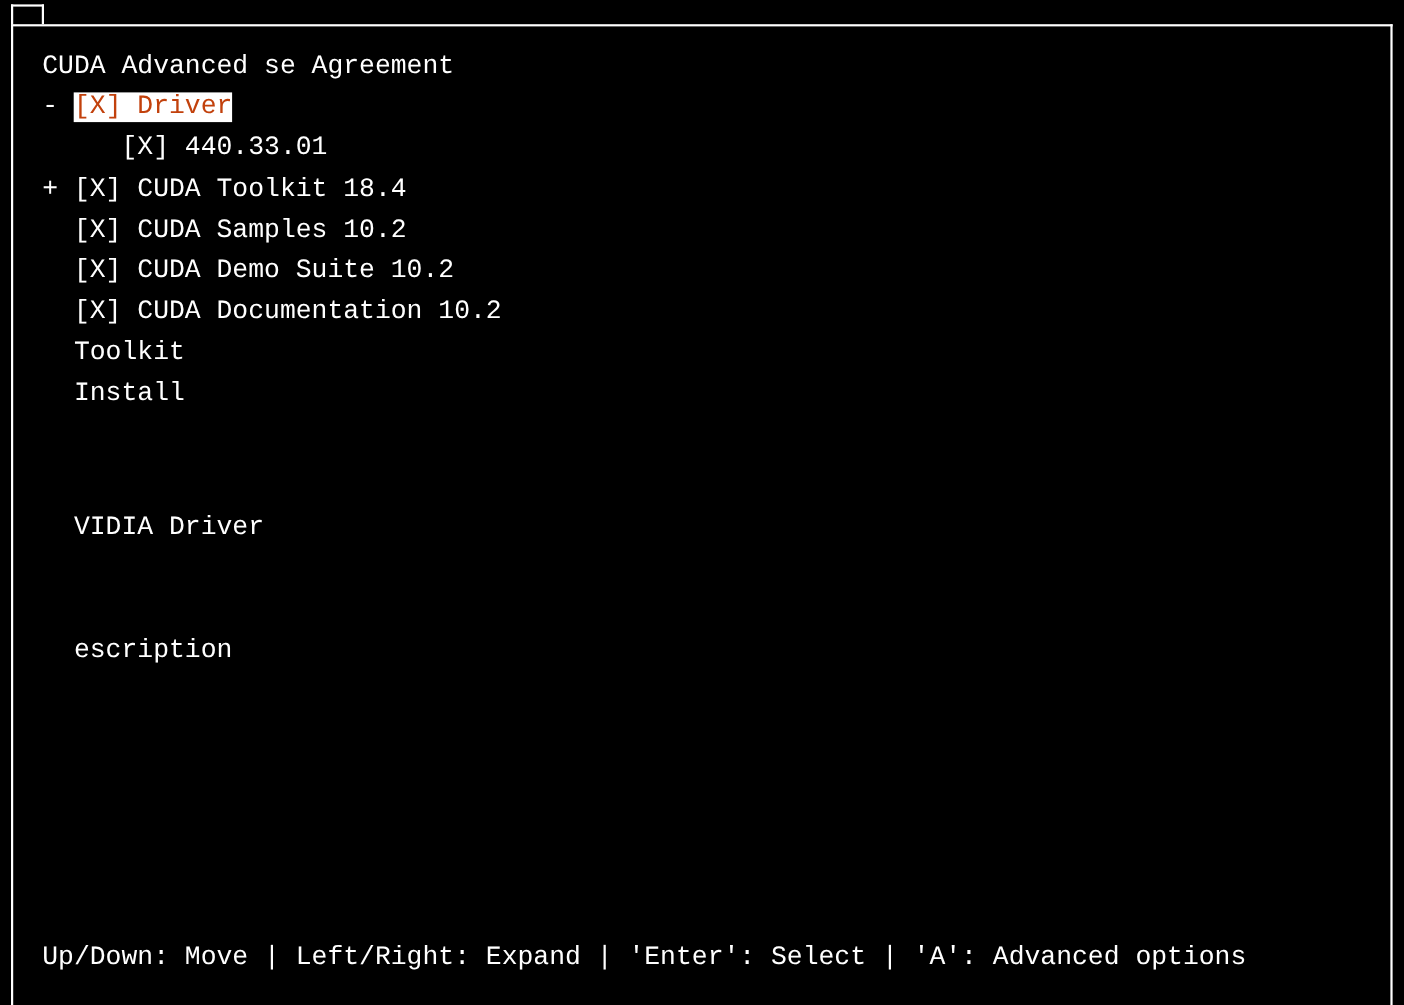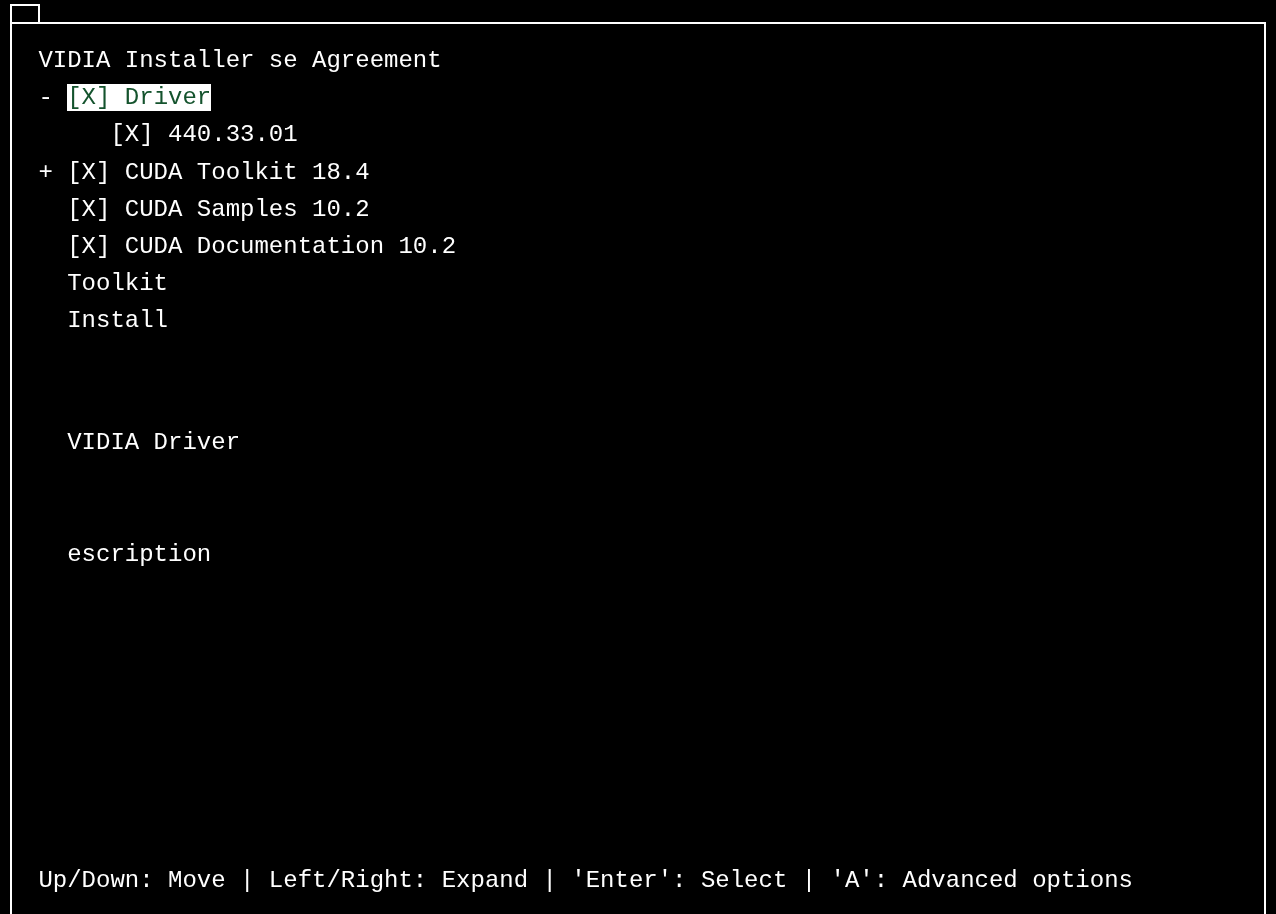--- a/index.html
+++ b/index.html
@@ -37,56 +37,57 @@
     height: 18px;
     border-top: 2px solid #fff;
     border-left: 2px solid #fff;
     border-right: 2px solid #fff;
   }
   .line {
     white-space: pre;
   }
   .selected {
     background: #fff;
-    color: #14532d;
+    color: #c2410c;
   }
   .title-row {
     margin-bottom: 0;
   }
   .items {
     margin-top: 0;
   }
   .info-block {
     margin-top: 84px;
   }
   .desc-block {
     margin-top: 75px;
   }
   .footer {
     position: absolute;
-    bottom: 15px;
+    bottom: 25px;
     left: 12px;
     right: 12px;
     white-space: pre;
   }
 </style>
 </head>
 <body>
 
 <div class="corner-mark"></div>
 
 <div class="frame">
 
-  <div class="line title-row"> VIDIA Installer se Agreement</div>
+  <div class="line title-row"> CUDA Advanced se Agreement</div>
 
   <div class="items" id="items-container">
       <div class="line"><span> - </span><span class="selected">[X] Driver</span></div>
       <div class="line">      [X] 440.33.01</div>
       <div class="line"> + [X] CUDA Toolkit 18.4</div>
       <div class="line">   [X] CUDA Samples 10.2</div>
+      <div class="line">   [X] CUDA Demo Suite 10.2</div>
       <div class="line">   [X] CUDA Documentation 10.2</div>
       <div class="line">   Toolkit</div>
       <div class="line">   Install</div>
     </div>
 
   <div class="info-block">
     <div class="line">   VIDIA Driver</div>
   </div>
 
   <div class="desc-block">

